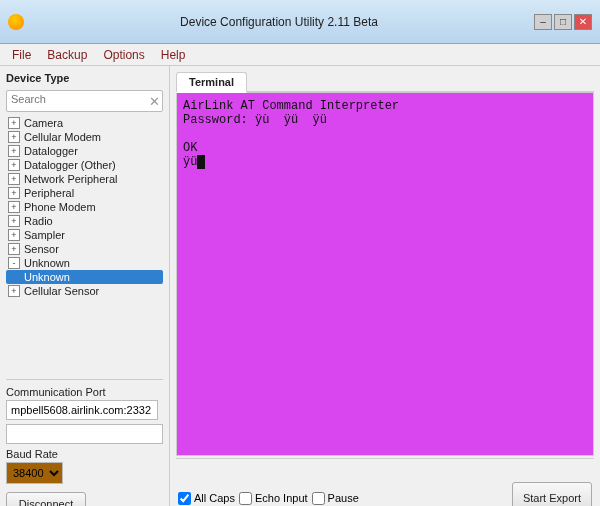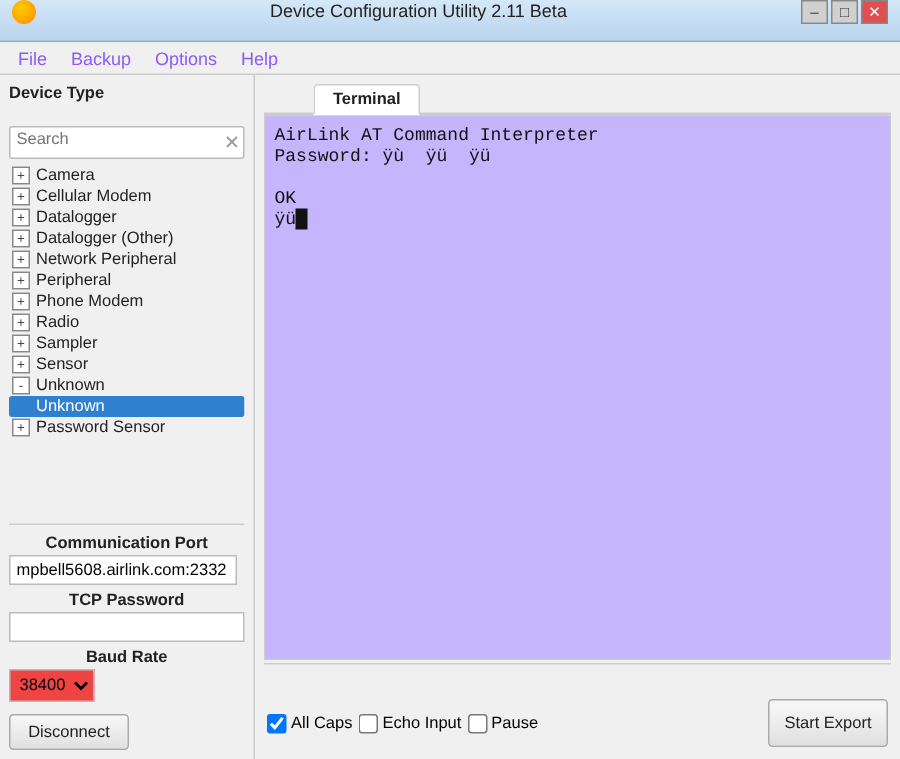--- a/index.html
+++ b/index.html
@@ -6,22 +6,23 @@
     body {
       font-family: 'Segoe UI', Tahoma, sans-serif;
       font-size: 12px;
       background: #f0f0f0;
       width: 600px;
       height: 506px;
       overflow: hidden;
     }
     .title-bar {
       background: linear-gradient(to bottom, #d4e8f7, #b8d4ed);
-      height: 28px;
-      display: flex;
+      height: 44px;
+      display: flex;
+      align-items: center;
       justify-content: space-between;
       padding: 0 8px;
       border-bottom: 1px solid #8ab;
       user-select: none;
       gap: 25px;
     }
     .title-bar-icon {
       width: 16px; height: 16px;
       background: radial-gradient(circle at 40% 35%, #ffcc00, #ff8800);
       border-radius: 50%;
@@ -51,40 +52,40 @@
       height: 22px;
       display: flex;
       align-items: center;
       border-bottom: 1px solid #ccc;
       padding: 0 4px;
     }
     .menu-item {
       padding: 2px 8px;
       cursor: pointer;
       font-size: 12px;
-      color: #8b5cf6;
+      color: #7f1d1d;
     }
     .main-area {
       display: flex;
       height: calc(506px - 50px);
     }
     .sidebar {
       width: 170px;
       background: #f0f0f0;
       border-right: 1px solid #ccc;
       display: flex;
       flex-direction: column;
       padding: 6px;
       flex-shrink: 0;
     }
     .sidebar-label {
       font-size: 11px;
       font-weight: bold;
       color: #222;
-      margin-bottom: 16px;
+      margin-bottom: 6px;
     }
     .search-box-wrap {
       position: relative;
       margin-bottom: 4px;
     }
     .search-input {
       width: 100%;
       height: 22px;
       border: 1px solid #bbb;
       padding: 2px 20px 6px 4px;
@@ -131,24 +132,23 @@
       color: #444;
       margin-right: 4px;
       flex-shrink: 0;
     }
     .comm-section {
       border-top: 1px solid #ccc;
       padding-top: 6px;
     }
     .field-label {
       font-size: 11px;
-      font-weight: bold;
+      font-weight: normal;
       color: #222;
       margin-bottom: 2px;
-      text-align: center;
     }
     .comm-port-row {
       display: flex;
       align-items: center;
       gap: 20px;
       margin-bottom: 4px;
     }
     .comm-port-input {
       flex: 1;
       height: 20px;
@@ -183,21 +183,21 @@
     }
     .baud-row {
       display: flex;
       align-items: center;
       gap: 4px;
       margin-bottom: 8px;
     }
     .baud-select {
       height: 22px;
       border: 1px solid #bbb;
-      background: #ef4444;
+      background: #a16207;
       font-size: 11px;
       padding: 1px 2px;
     }
     .disconnect-btn {
       width: 80px;
       height: 24px;
       background: linear-gradient(to bottom, #f8f8f8, #e0e0e0);
       border: 1px solid #aaa;
       border-radius: 3px;
       cursor: pointer;
@@ -224,25 +224,24 @@
       font-size: 11px;
       color: #222;
       margin-right: 2px;
       border-radius: 3px 3px 0 0;
     }
     .tab.active {
       background: white;
       border-bottom: 2px solid white;
       margin-bottom: -2px;
       font-weight: bold;
-      margin-left: 33px;
     }
     .terminal-area {
       flex: 1;
-      background: #c4b5fd;
+      background: #d946ef;
       border: 1px solid #ccc;
       border-top: none;
       padding: 6px;
       font-family: 'Courier New', monospace;
       font-size: 12px;
       color: #111;
       overflow-y: auto;
       white-space: pre;
     }
     .terminal-cursor {
@@ -349,31 +348,30 @@
       </div>
       <div class="device-item">
         <span class="expand-icon">-</span>
         <span>Unknown</span>
       </div>
       <div class="device-item selected" style="padding-left: 18px;">
         <span>Unknown</span>
       </div>
       <div class="device-item">
         <span class="expand-icon">+</span>
-        <span>Password Sensor</span>
+        <span>Cellular Sensor</span>
       </div>
     </div>
 
     <div class="comm-section">
       <div class="field-label">Communication Port</div>
       <div class="comm-port-row">
         <input class="comm-port-input" type="text" value="mpbell5608.airlink.com:2332" style="">
         <button class="comm-port-btn">...</button>
       </div>
-      <div class="field-label">TCP Password</div>
       <input class="tcp-pass-input" type="password" style="">
       <div class="field-label">Baud Rate</div>
       <div class="baud-row">
         <select class="baud-select">
           <option>38400</option>
         </select>
       </div>
       <button class="disconnect-btn">Disconnect</button>
     </div>
   </div>

